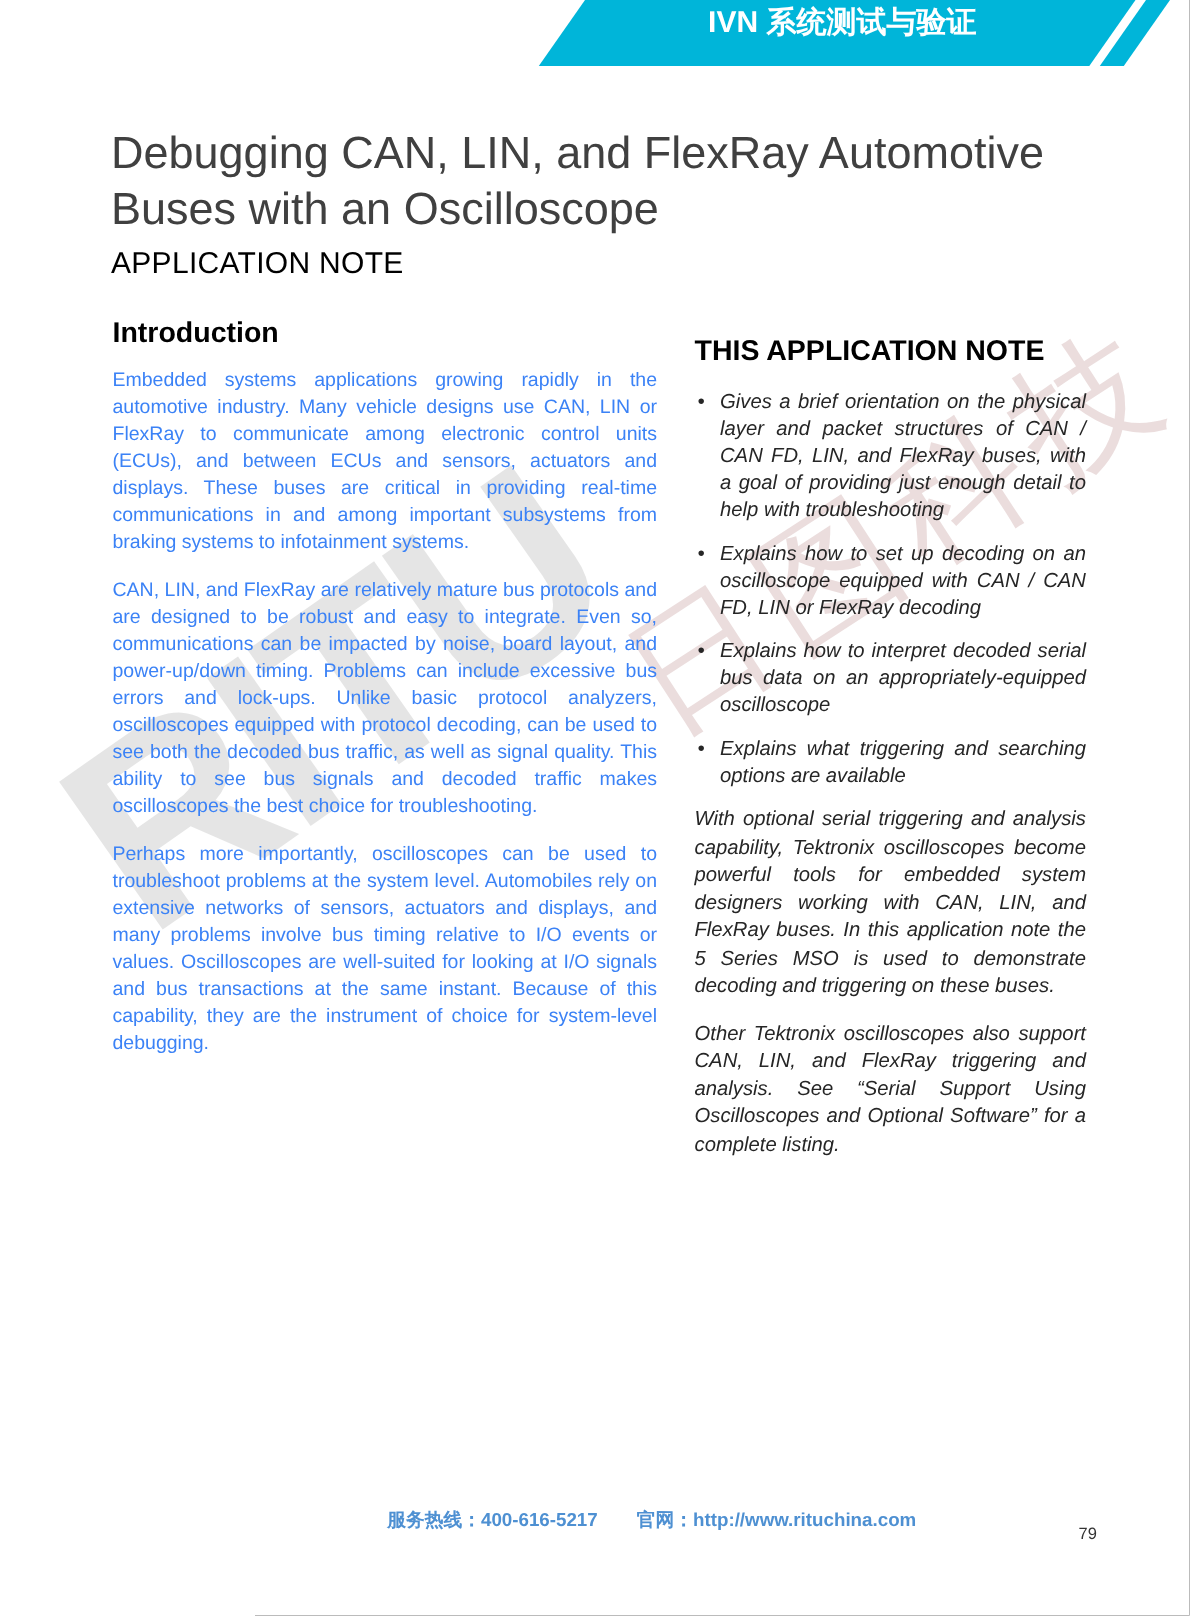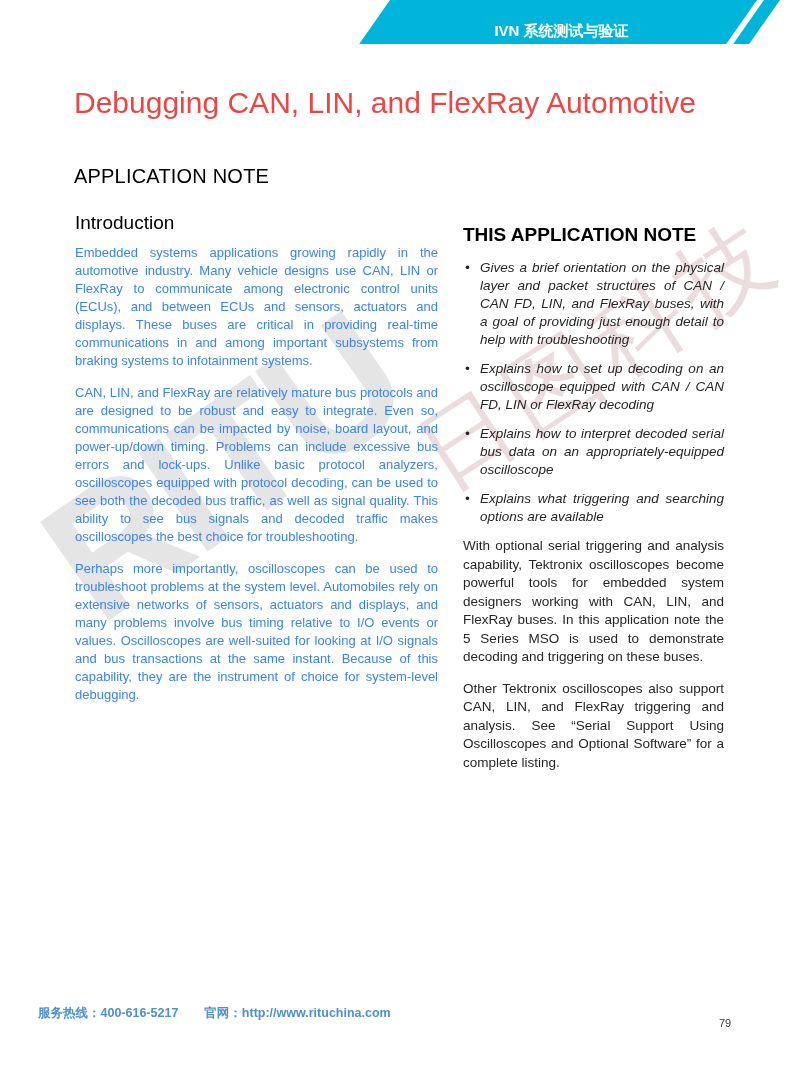--- a/index.html
+++ b/index.html
@@ -20,21 +20,21 @@
     transform:skewX(-35deg); transform-origin:top left;
   }
   .banner-stripe {
     position:absolute; top:0; left:764px; width:16px; height:44px;
     background:#00b5d9;
     transform:skewX(-35deg); transform-origin:top left;
   }
   .banner-text {
     position:absolute; top:0; left:378px; width:367px; height:28px;
     display:flex; align-items:center; justify-content:center;
-    color:#ffffff; font-size:15px; white-space:pre;margin-top:17px;
+    color:#ffffff; font-size:20px; white-space:pre;
   }
   .banner-text .bold { font-weight:bold; }
 
   
   .wm-latin {
     position:absolute; left:30px; top:380px;
     font-size:175px; font-weight:bold; letter-spacing:-6px;
     color:rgba(187,187,187,0.38);
     transform:rotate(-35deg);
     z-index:0; pointer-events:none; line-height:1; white-space:nowrap;
@@ -43,35 +43,35 @@
     position:absolute; left:428px; top:418px;
     font-size:92px; letter-spacing:10px;
     color:rgba(216,188,188,0.50);
     transform:rotate(-33deg); transform-origin:left center;
     z-index:0; pointer-events:none; line-height:1; white-space:nowrap;
   }
 
   
   .title {
     position:absolute; left:74px; top:84px; width:690px;
-    font-size:30px; line-height:37px; color:#ef4444;
+    font-size:30px; line-height:37px; color:#404040;
     font-weight:400; z-index:2;
   }
   .subtitle {
     position:absolute; left:74px; top:165px;
     font-size:20px; letter-spacing:0.2px; color:#000000;
     z-index:2;
   }
 
   
   .col-left {
     position:absolute; left:75px; top:212px; width:363px; z-index:2;
   }
   .col-left h2 {
-    margin:0 0 10px 0; font-size:19px; color:#000; font-weight:normal;
+    margin:0 0 10px 0; font-size:19px; color:#000; font-weight:bold;
   }
   .col-left p {
     margin:0 0 14px 0; font-size:13px; line-height:18px;
     text-align:justify; color:#3b82f6;
   }
   .col-right {
     position:absolute; left:463px; top:224px; width:261px; z-index:2;
   }
   .col-right h2 {
     margin:0 0 13px 0; font-size:19px; color:#000; font-weight:bold;
@@ -79,27 +79,27 @@
   .col-right ul { margin:0 0 6px 0; padding:0; list-style:none; }
   .col-right li {
     position:relative; padding-left:17px; margin-bottom:11px;
     font-size:13.5px; line-height:18px; text-align:justify; color:#262626;font-style:italic;
   }
   .col-right li::before {
     content:"\2022"; position:absolute; left:2px; top:0;
   }
   .col-right p {
     margin:0 0 13px 0; font-size:13.5px; line-height:18.5px;
-    text-align:justify; color:#262626;
+    text-align:justify; color:#262626;font-style:italic;
   }
 
   
   .footer {
     position:absolute; top:1005px; left:0; width:100%;
-    text-align:left; z-index:2;
+    text-align:center; z-index:2;
     font-size:12.5px; font-weight:bold; color:#4e90d2;
   }
   .footer .inner { position:relative; left:38px; white-space:pre; }
   .footer .spacer { display:inline-block; width:26px; }
   .footer .url { color:#4e90d2; text-decoration:none; }
   .page-number {
     position:absolute; top:1017px; left:719px;
     font-size:11px; color:#333; z-index:2;
   }
 </style>
@@ -110,20 +110,21 @@
 
   <div class="wm-latin">RITU</div>
   <div class="wm-cn">日图科技</div>
 
   <div class="banner-shape"></div>
   <div class="banner-stripe"></div>
   <div class="banner-text"><span class="bold">IVN 系统测试与验证</span></div>
 
   <div class="title">
     <div>Debugging CAN, LIN, and FlexRay Automotive</div>
+    <div>Buses with an Oscilloscope</div>
   </div>
   <div class="subtitle">APPLICATION NOTE</div>
 
   <div class="col-left">
     <h2>Introduction</h2>
     <p>Embedded systems applications growing rapidly in the automotive industry. Many vehicle designs use CAN, LIN or FlexRay to communicate among electronic control units (ECUs), and between ECUs and sensors, actuators and displays. These buses are critical in providing real-time communications in and among important subsystems from braking systems to infotainment systems.</p>
     <p>CAN, LIN, and FlexRay are relatively mature bus protocols and are designed to be robust and easy to integrate. Even so, communications can be impacted by noise, board layout, and power-up/down timing. Problems can include excessive bus errors and lock-ups. Unlike basic protocol analyzers, oscilloscopes equipped with protocol decoding, can be used to see both the decoded bus traffic, as well as signal quality. This ability to see bus signals and decoded traffic makes oscilloscopes the best choice for troubleshooting.</p>
     <p>Perhaps more importantly, oscilloscopes can be used to troubleshoot problems at the system level. Automobiles rely on extensive networks of sensors, actuators and displays, and many problems involve bus timing relative to I/O events or values. Oscilloscopes are well-suited for looking at I/O signals and bus transactions at the same instant. Because of this capability, they are the instrument of choice for system-level debugging.</p>
   </div>
 

